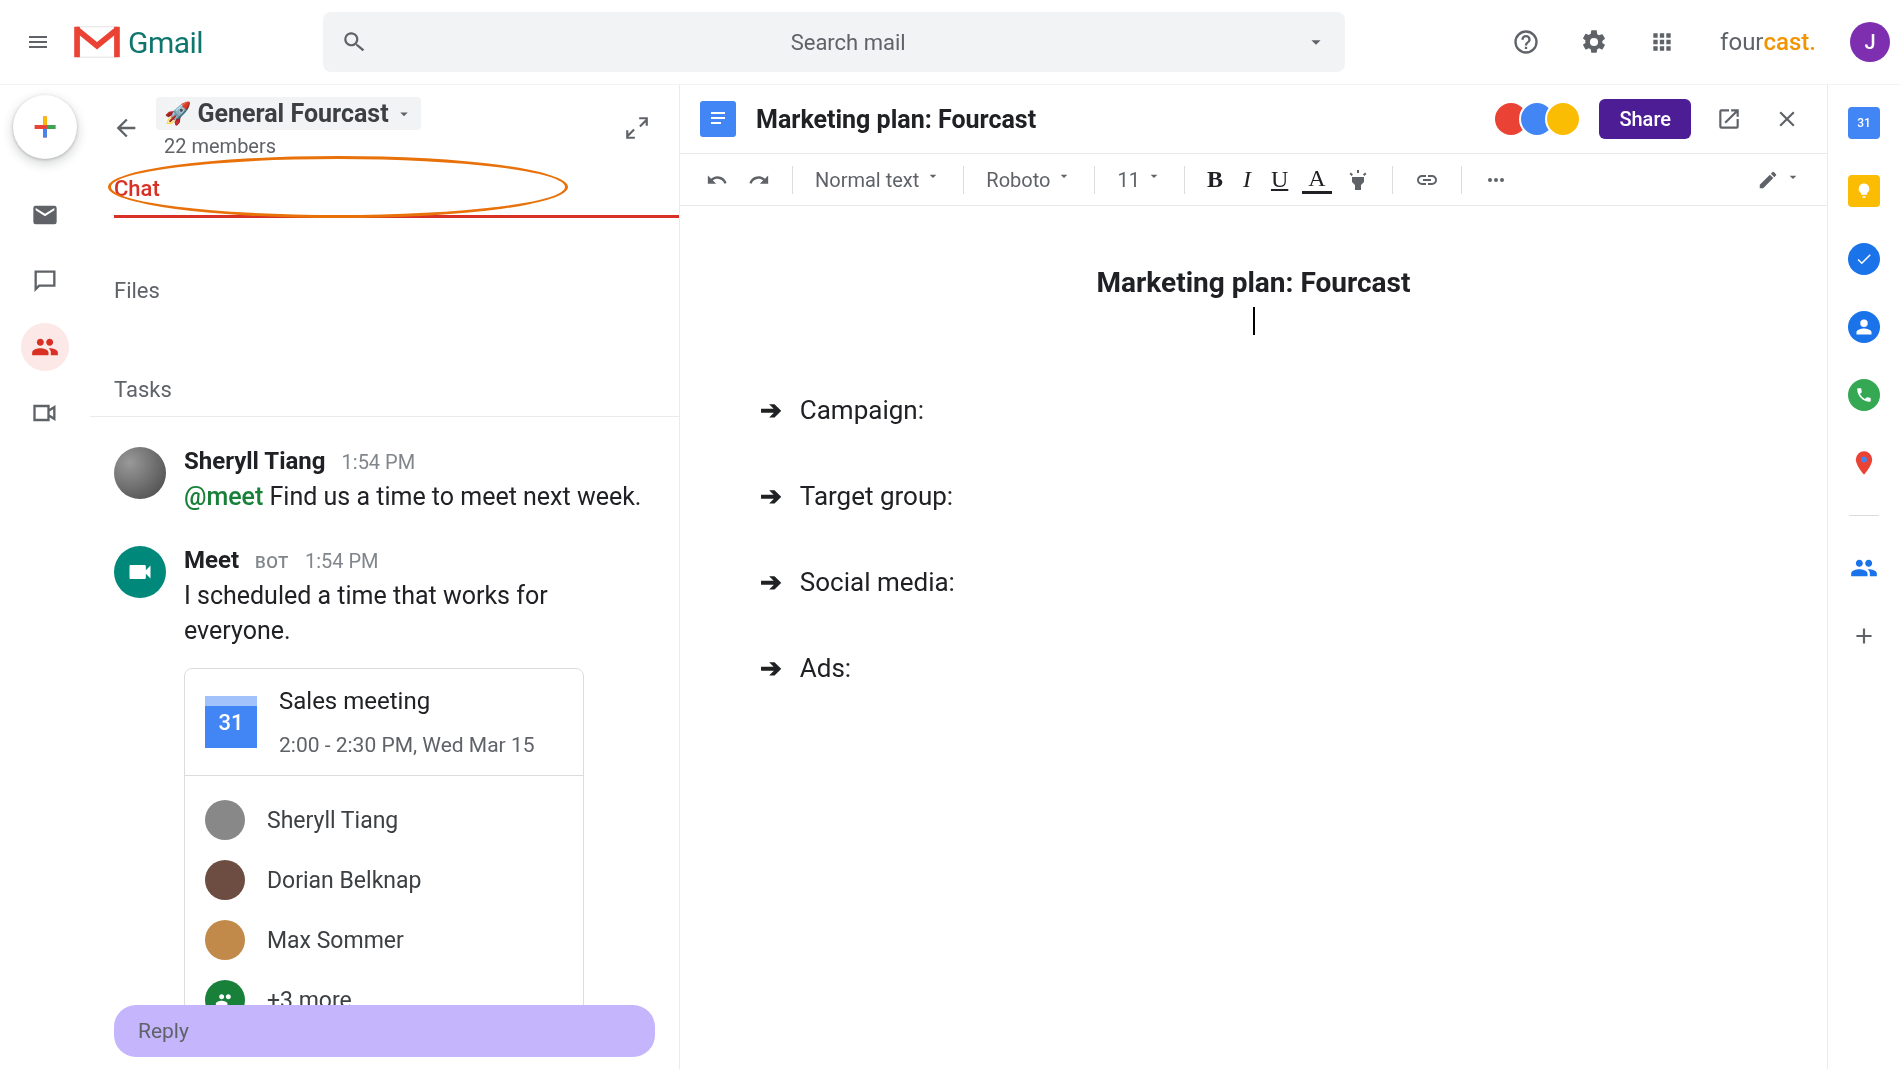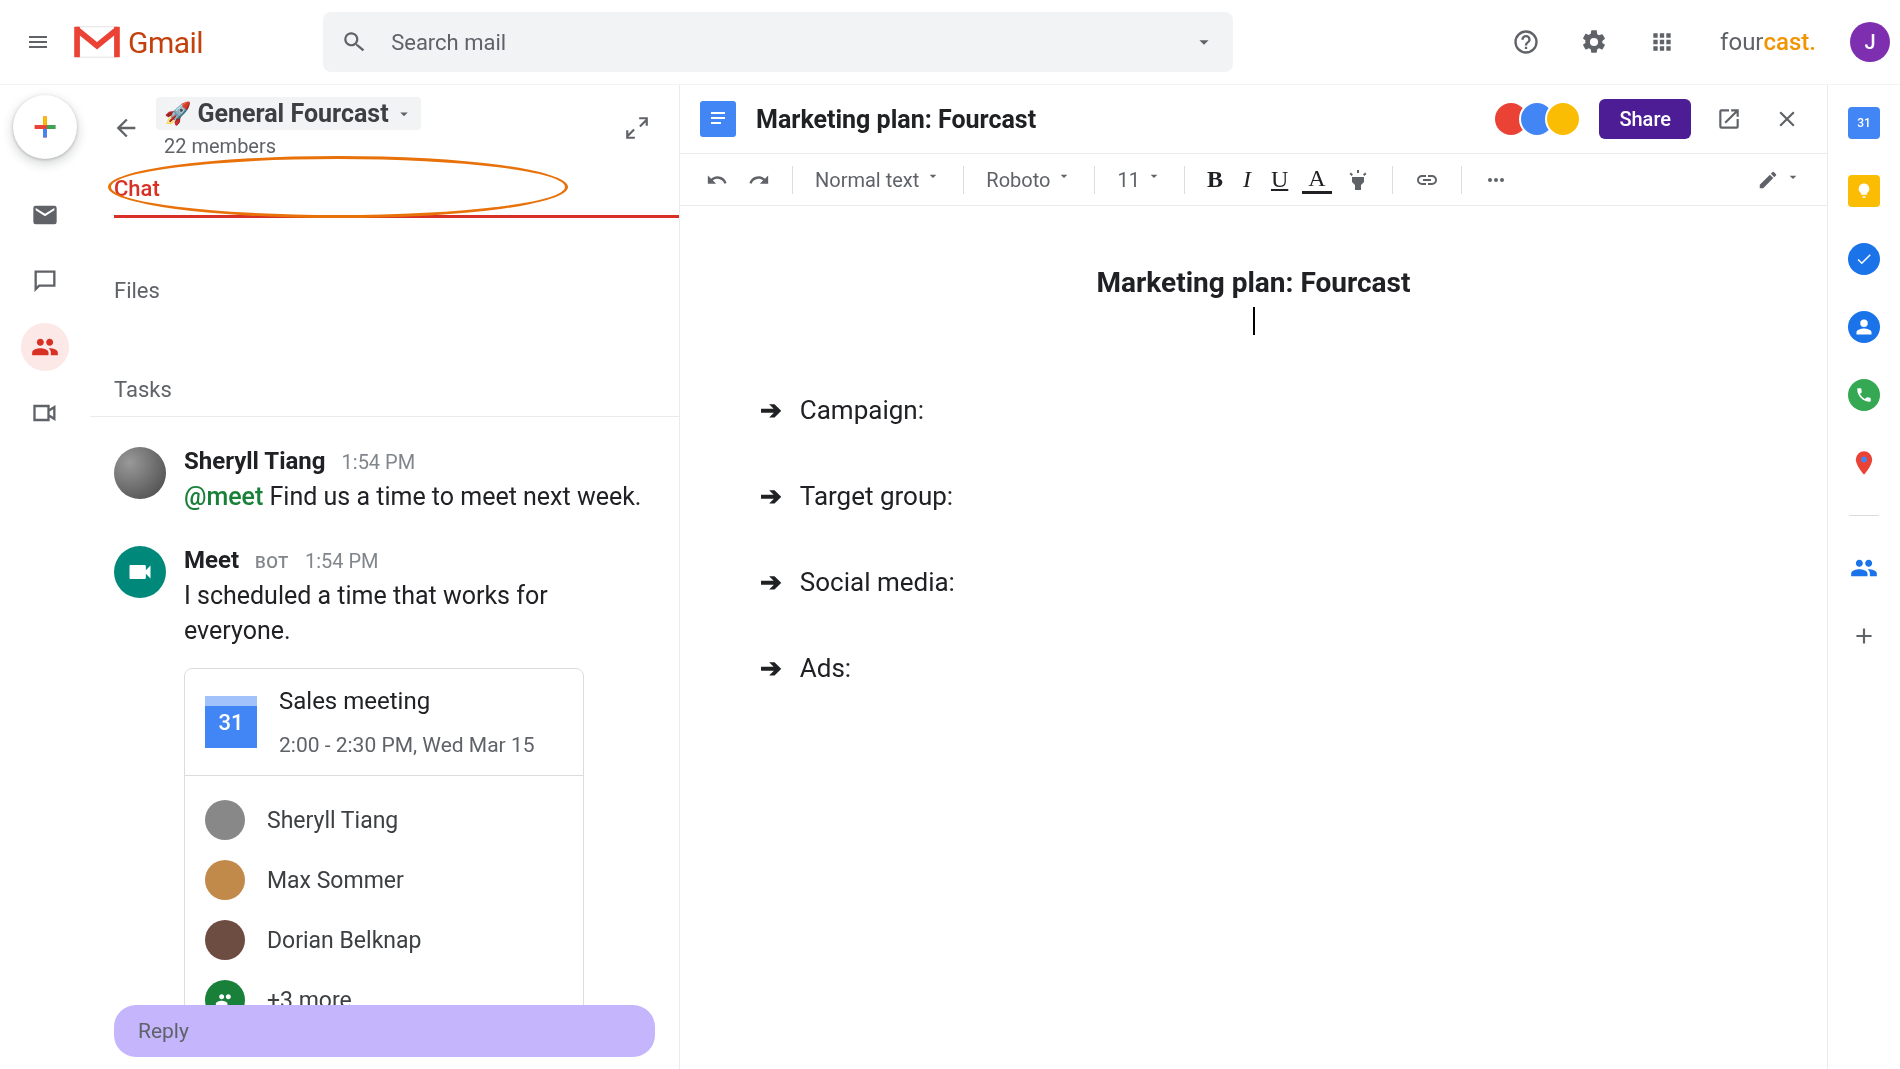--- a/index.html
+++ b/index.html
@@ -2,22 +2,22 @@
 <html><head>
 <meta charset="utf-8">
 <style>
 * { box-sizing: border-box; margin: 0; padding: 0; }
 body { font-family: 'Google Sans', Roboto, Arial, sans-serif; color: #202124; background: #fff; overflow: hidden; }
 
 
 .header { height: 85px; display: flex; align-items: center; padding: 0 10px 0 14px; border-bottom: 1px solid #f1f3f4; }
 .menu-btn { width: 48px; height: 48px; display: flex; align-items: center; justify-content: center; border-radius: 50%; cursor: pointer; }
 .logo-area { display: flex; align-items: center; gap: 6px; margin-left: 10px; }
-.gmail-logo { font-size: 30px; font-weight: 400; color: #c2410c; letter-spacing: -0.5px; }
-.search-bar { flex: 0 0 auto; margin-left: 120px; width: 910px; height: 60px; background: #f1f3f4; border-radius: 8px; display: flex; align-items: center; padding: 14px 18px; }
+.gmail-logo { font-size: 30px; font-weight: 400; color: #0f766e; letter-spacing: -0.5px; }
+.search-bar { flex: 0 0 auto; margin-left: 120px; width: 1022px; height: 60px; background: #f1f3f4; border-radius: 8px; display: flex; align-items: center; padding: 14px 18px; text-align: center; }
 .search-bar .icon { color: #5f6368; }
 .search-text { margin-left: 24px; font-size: 22px; color: #5f6368; flex: 1; }
 .search-caret { color: #5f6368; }
 .header-right { margin-left: auto; display: flex; align-items: center; gap: 20px; }
 .hicon { width: 48px; height: 48px; display: flex; align-items: center; justify-content: center; border-radius: 50%; cursor: pointer; color: #5f6368; }
 .brand { font-size: 24px; font-weight: 400; margin-left: 14px; }
 .brand .four { color: #5f6368; }
 .brand .cast { color: #f29400; font-weight: 500; }
 .avatar-circle { width: 40px; height: 40px; border-radius: 50%; background: #7e2fb0; color: #fff; display: flex; align-items: center; justify-content: center; font-size: 20px; font-weight: 500; margin-left: 14px; }
 
@@ -271,26 +271,26 @@
                 <div class="event-title">Sales meeting</div>
                 <div class="event-time">2:00 - 2:30 PM, Wed Mar 15</div>
               </div>
             </div>
             <div class="event-attendees">
               <div class="attendee-row">
                 <div class="att-av"></div>
                 <span class="att-name">Sheryll Tiang</span>
               </div>
               <div class="attendee-row">
+                <div class="att-av" style="background:#6d4c41"></div>
+                <span class="att-name">Dorian Belknap</span>
+              </div>
+              <div class="attendee-row">
                 <div class="att-av" style="background:#c28a4a"></div>
                 <span class="att-name">Max Sommer</span>
-              </div>
-              <div class="attendee-row">
-                <div class="att-av" style="background:#6d4c41"></div>
-                <span class="att-name">Dorian Belknap</span>
               </div>
               <div class="attendee-row">
                 <div class="att-av green">
                   <svg width="20" height="20" viewBox="0 0 24 24">
                       <path fill="#fff" d="M16 11c1.66 0 3-1.34 3-3s-1.34-3-3-3-3 1.34-3 3 1.34 3 3 3zm-8 0c1.66 0 3-1.34 3-3S9.66 5 8 5 5 6.34 5 8s1.34 3 3 3zm0 2c-2.33 0-7 1.17-7 3.5V19h14v-2.5C15 14.17 10.33 13 8 13z"></path>
                     </svg>
                 </div>
                 <span class="att-name">+3 more</span>
               </div>
             </div>

